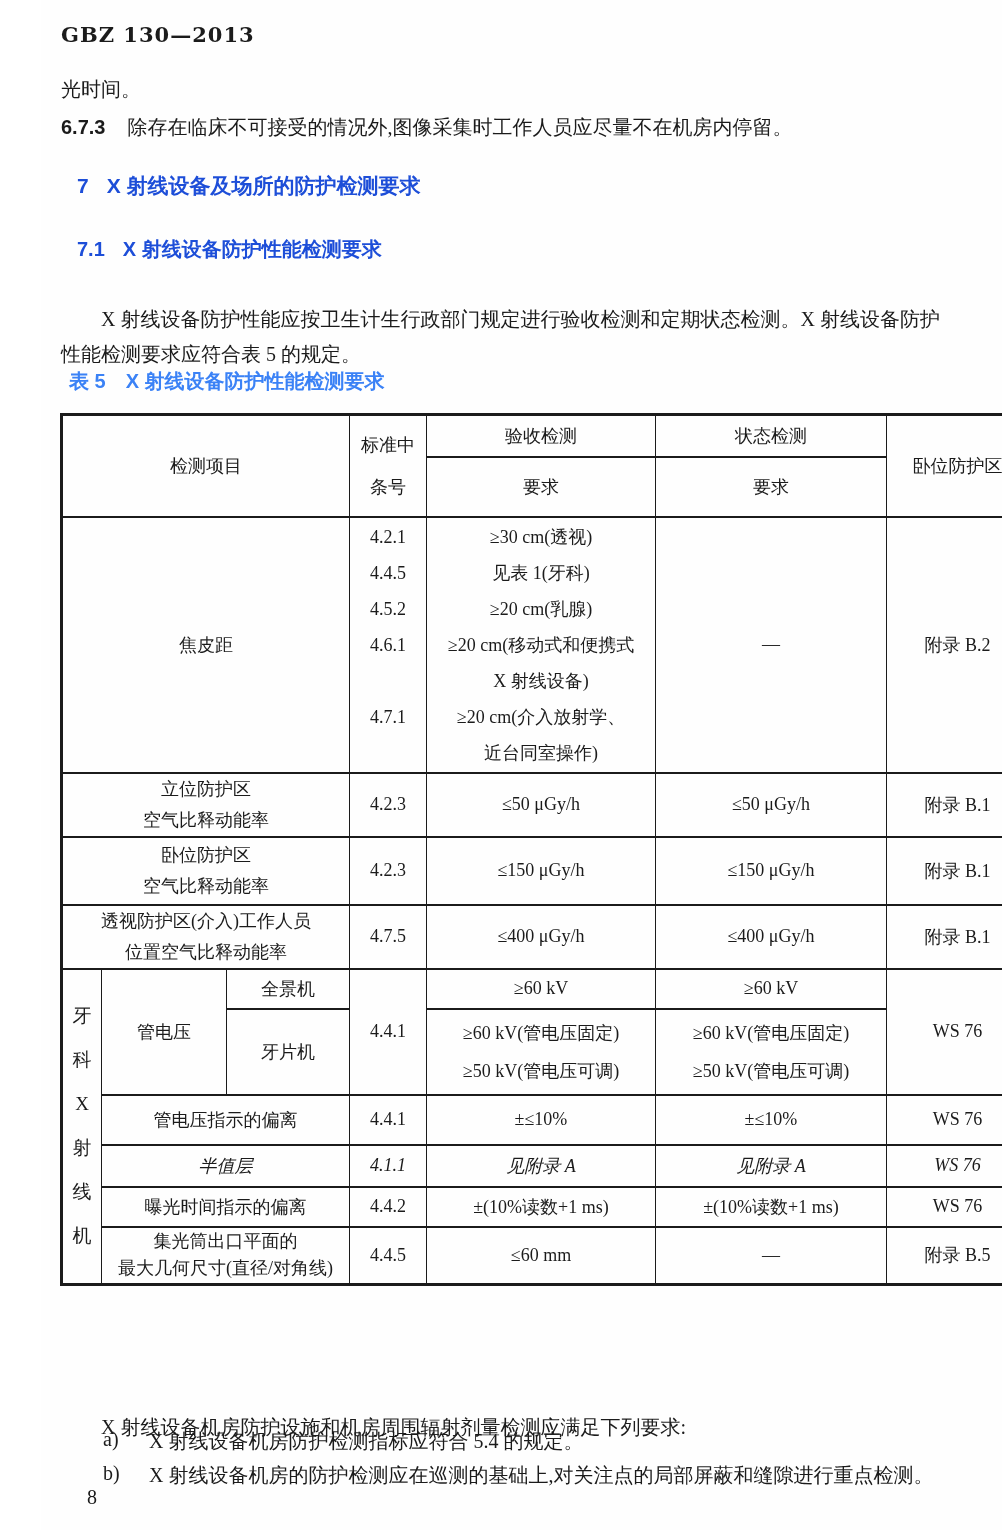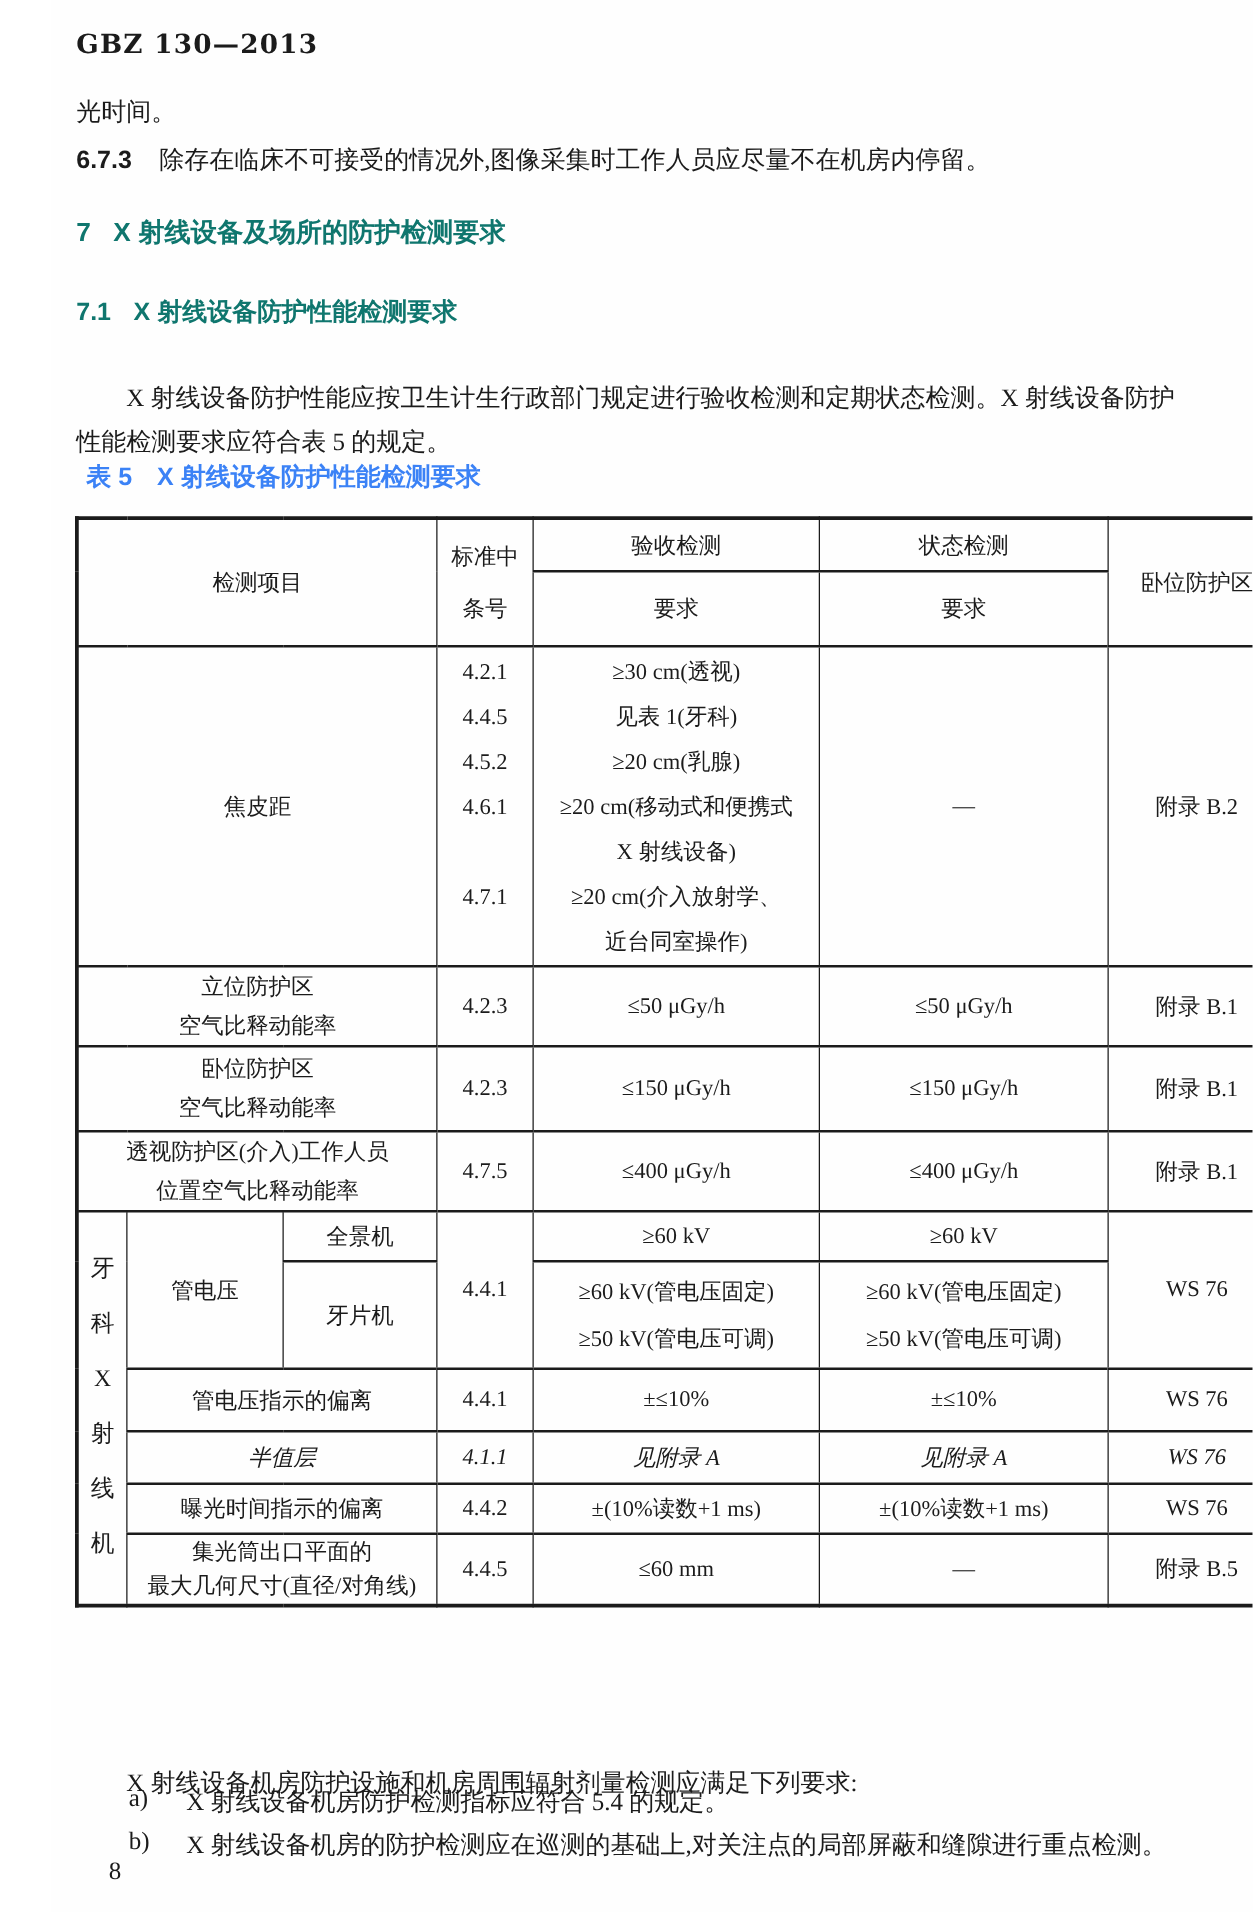--- a/index.html
+++ b/index.html
@@ -15,23 +15,23 @@
   
   .doc-code{
     position:absolute;top:22px;left:20px;
     font-size:21px;font-weight:bold;letter-spacing:1px;
     font-family:"DejaVu Serif","Liberation Serif",serif;
   }
   .carryover{position:absolute;top:76px;left:20px;font-size:20px;text-align:center;}
   .clause{position:absolute;top:114px;left:20px;font-size:20px;}
   .clause .num{font-weight:bold;margin-right:22px;font-family:"Liberation Sans",sans-serif;}
   .h-sec{
-    position:absolute;left:20px;margin:0;
+    position:absolute;left:36px;margin:0;
     font-family:"Liberation Sans",sans-serif;
-    font-weight:bold;color:#0f766e;
+    font-weight:bold;color:#1d4ed8;
   }
   .h7{top:172px;font-size:21px;}
   .h71{top:236px;font-size:20px;}
   .h72{top:1342px;font-size:20px;}
   .h-sec .num{margin-right:18px;}
   .para{
     position:absolute;left:20px;width:964px;
     font-size:20px;line-height:35px;
     text-indent:2em;white-space:pre-line;text-align:justify;
   }

